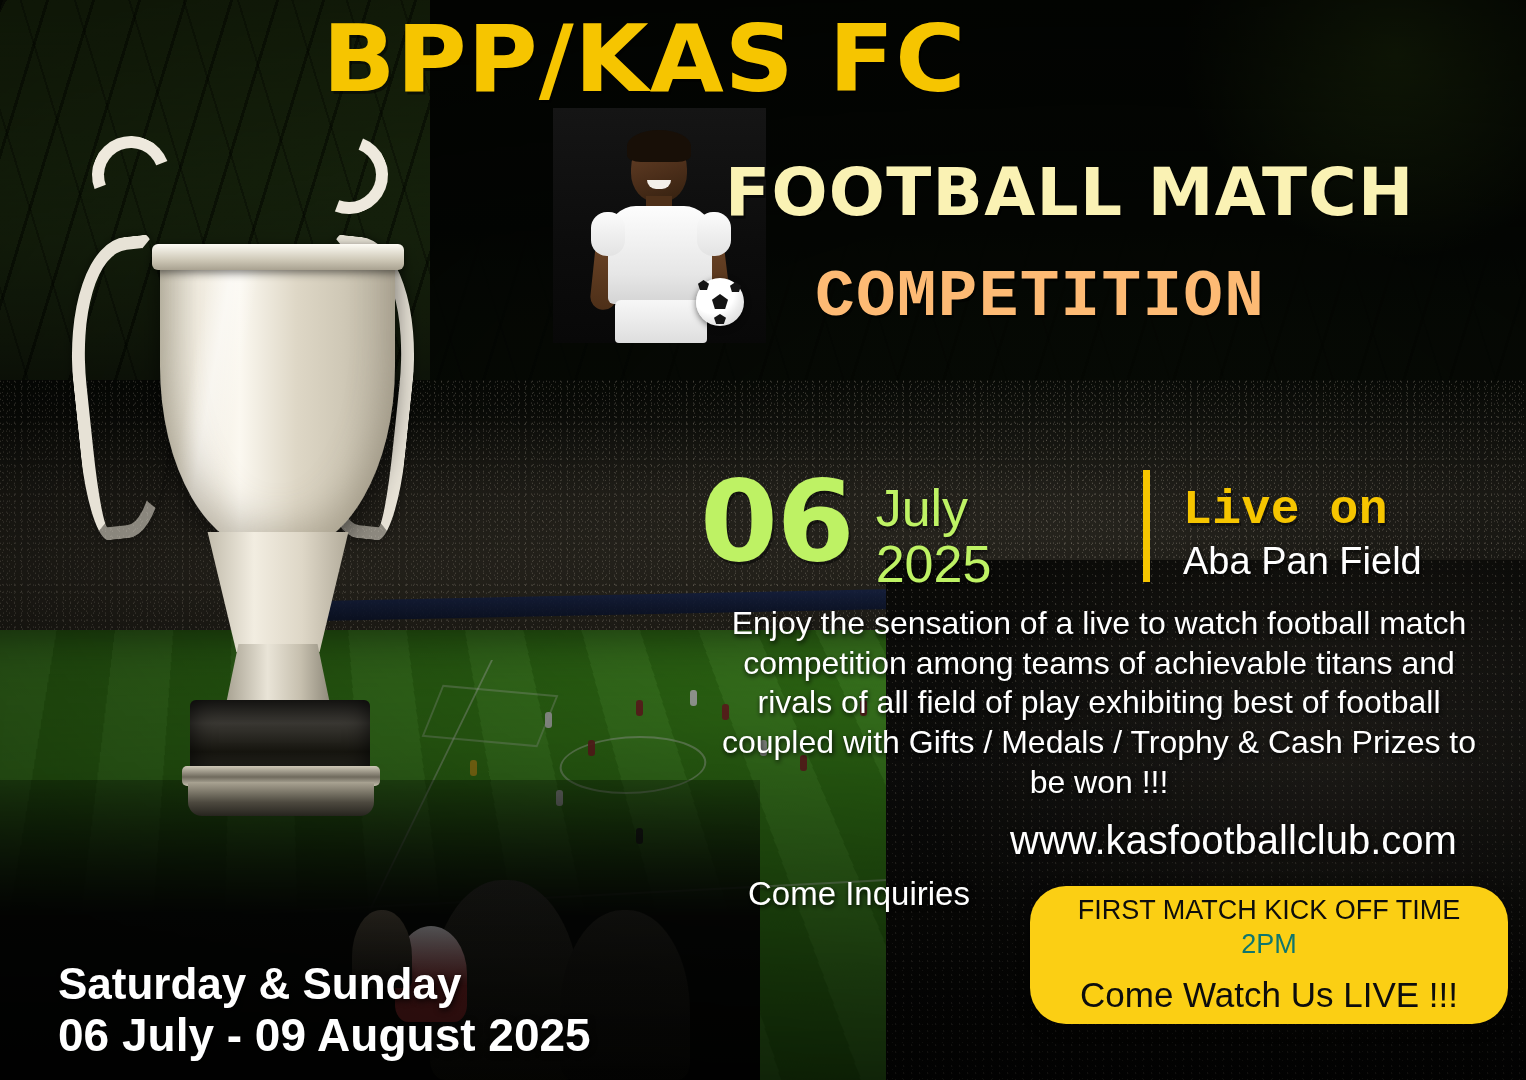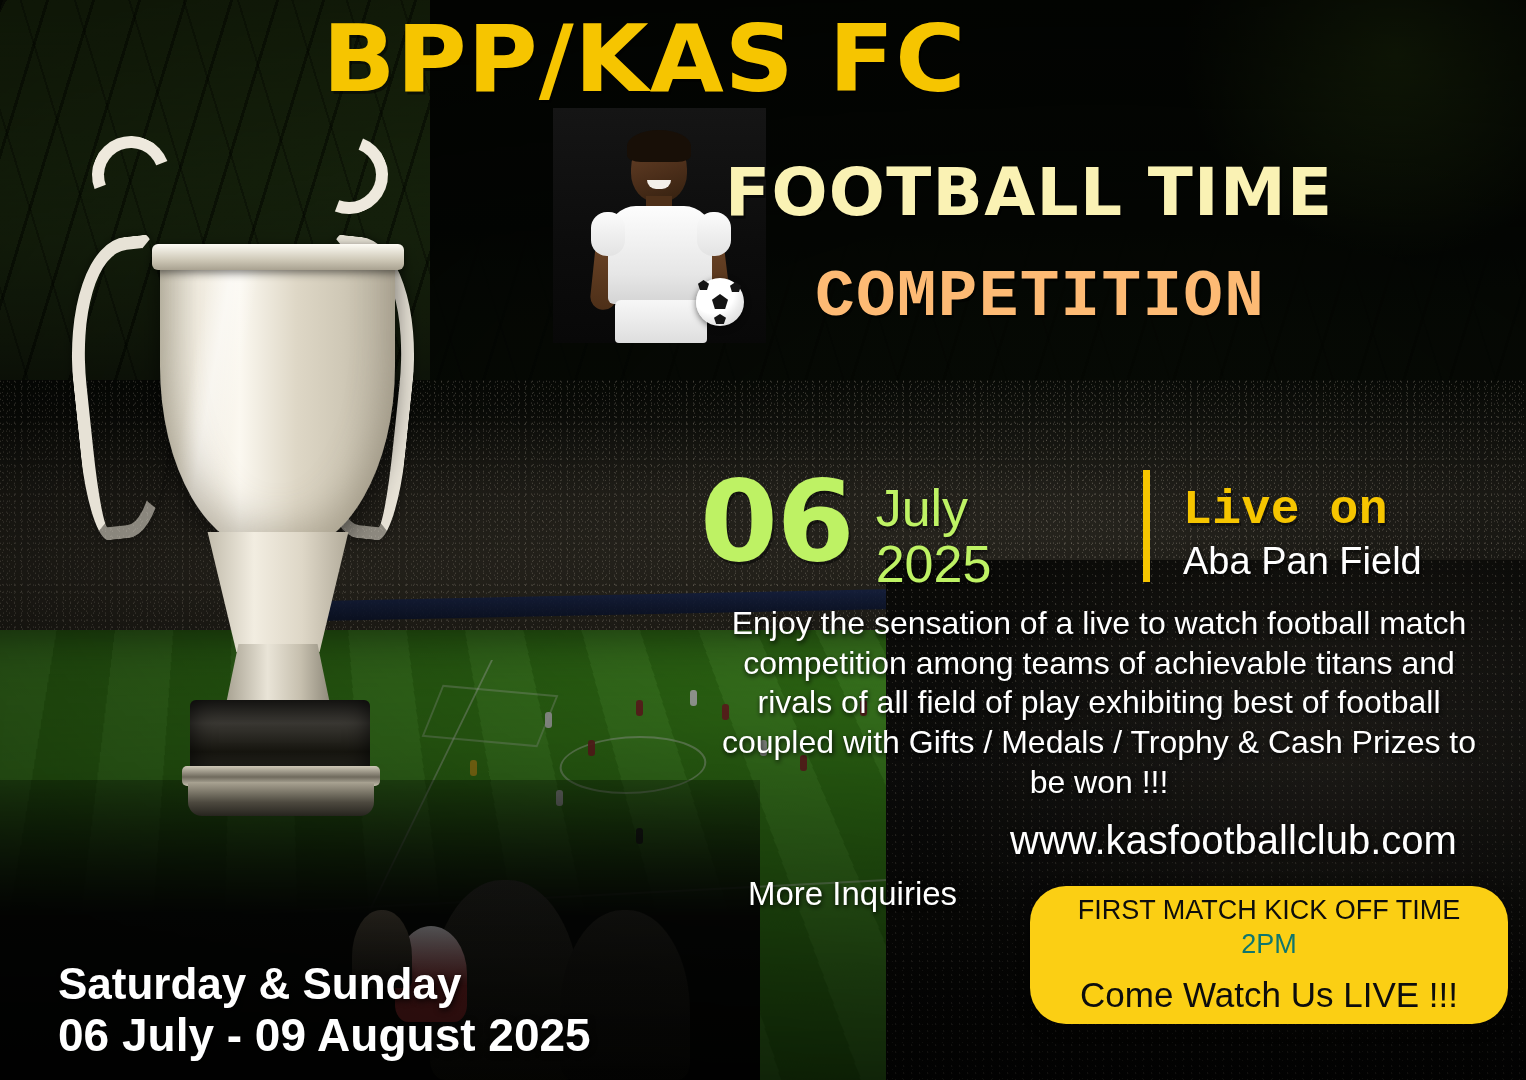--- a/index.html
+++ b/index.html
@@ -401,40 +401,40 @@
     <div class="ph-shorts"></div>
     <div class="ph-ball">
       <span class="pent-c"></span>
         <span class="pent-tl"></span>
       <span class="pent-tr"></span>
         <span class="pent-b"></span>
     </div>
   </div>
 
   <div class="title-main stencil">BPP/KAS FC</div>
-  <div class="title-sub1 stencil">FOOTBALL TIME</div>
+  <div class="title-sub1 stencil">FOOTBALL MATCH</div>
   <div class="title-sub2 stencil">COMPETITION</div>
 
   <div class="date-block">
     <div class="date-day stencil">06</div>
     <div class="date-my">
       <div>July</div>
       <div>2025</div>
     </div>
   </div>
   <div class="divider"></div>
   <div class="live-on stencil">Live on</div>
   <div class="venue">Aba Pan Field</div>
 
   <div class="body-copy">Enjoy the sensation of a live to watch football match competition among teams of achievable titans and rivals of all field of play exhibiting best of football coupled with Gifts / Medals / Trophy &amp; Cash Prizes to be won !!!</div>
 
   <div class="website">www.kasfootballclub.com</div>
 
   <div class="inquiries">
-    <div>More Inquiries</div>
+    <div>Come Inquiries</div>
   </div>
 
   <div class="cta">
     <div class="cta-l1">FIRST MATCH KICK OFF TIME</div>
     <div class="cta-l2">2PM</div>
     <div class="cta-l3">Come Watch Us LIVE !!!</div>
   </div>
 
   <div class="bottom-dates">
     <div class="bd-l1">Saturday &amp; Sunday</div>

